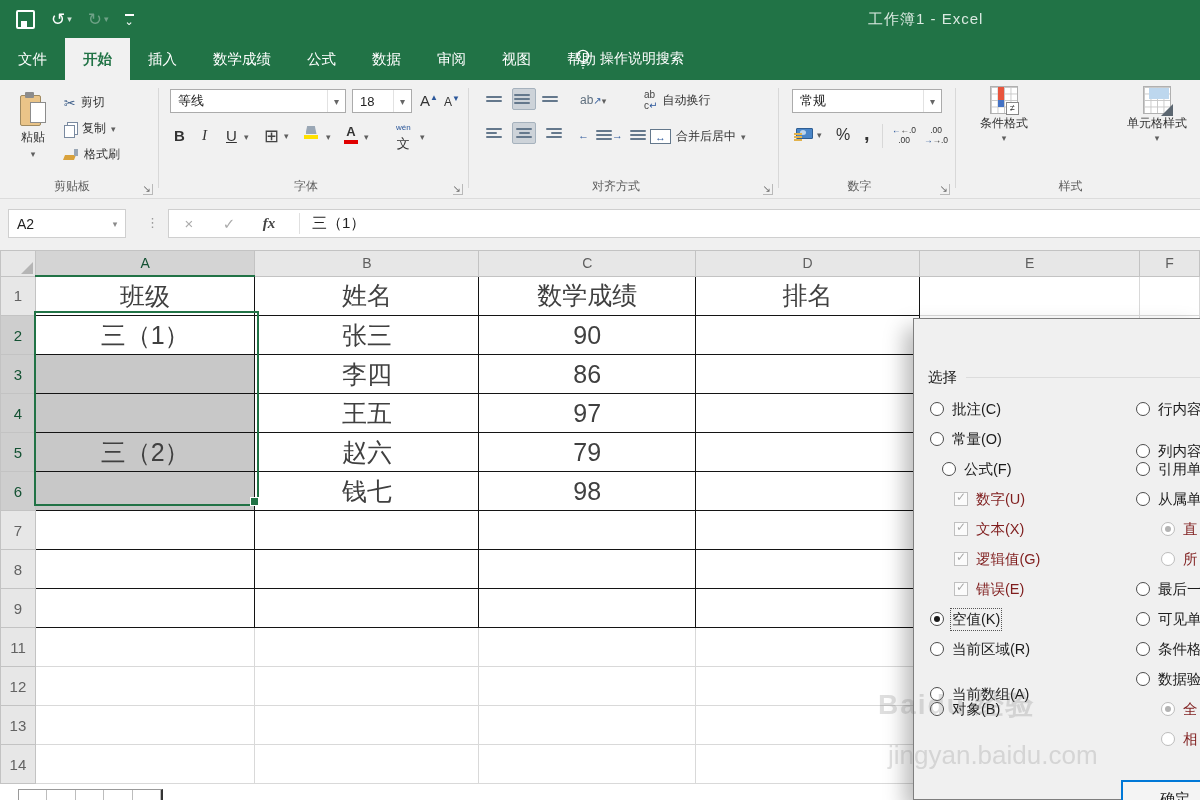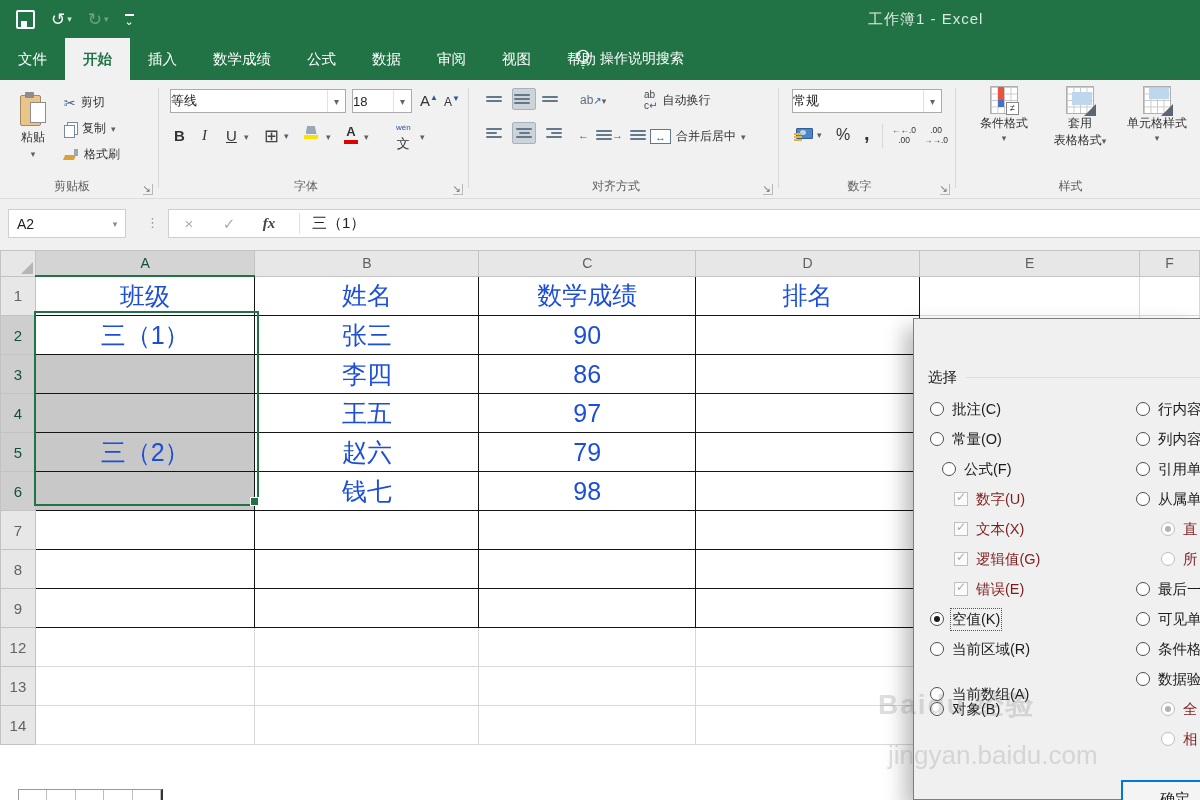--- a/index.html
+++ b/index.html
@@ -37,21 +37,21 @@
   .cut-gl{color:#3e5f8a;font-size:14px;line-height:1;}
   .copy-ic{position:relative;width:13px;height:14px;}
   .copy-ic i{position:absolute;width:9px;height:11px;background:#fff;border:1px solid #7a8aa0;}
   .copy-ic i:first-child{left:3px;top:0;}
   .copy-ic i:last-child{left:0;top:3px;}
   .fp-ic{position:relative;width:15px;height:13px;}
   .fp-ic::before{content:"";position:absolute;left:0;top:7px;width:11px;height:5px;background:#d9a23c;transform:skewX(-22deg);}
   .fp-ic::after{content:"";position:absolute;left:10px;top:1px;width:4px;height:7px;background:#9aa7b5;}
   
   .combo{position:absolute;background:#fff;border:1px solid #ababab;height:24px;box-sizing:border-box;display:flex;align-items:center;font-size:13px;color:#222;}
-  .combo .val{flex:1;}
+  .combo .val{flex:1;padding-left:7px;}
   .combo .cdd{width:17px;text-align:center;color:#666;font-size:10px;border-left:1px solid #e2e2e2;align-self:stretch;display:flex;align-items:center;justify-content:center;}
   .fgrow{position:absolute;font-size:15px;color:#333;}
   .fgrow sup{color:#2b579a;font-size:8px;}
   .fmt{font-size:15px;}
   .b{font-weight:bold;}
   .i{font-style:italic;font-family:"Liberation Serif",serif;}
   .u{text-decoration:underline;}
   .swatch{display:block;width:14px;height:4px;margin-top:1px;}
   .bucket{width:11px;height:8px;background:#9aa7b5;clip-path:polygon(15% 0,85% 0,100% 100%,0 100%);}
   .pinyin{display:flex;flex-direction:column;align-items:center;line-height:1;}
@@ -102,21 +102,21 @@
   table.sheet{border-collapse:collapse;table-layout:fixed;background:#fff;}
   table.sheet td{padding:0;text-align:center;vertical-align:middle;overflow:hidden;white-space:nowrap;}
   tr.hdr td{height:24px;background:#e7e7e7;border:1px solid #c3c3c3;color:#5f5f5f;font-size:14px;}
   td.corner{position:relative;background:#e7e7e7;}
   .tri{position:absolute;right:2px;bottom:2px;width:0;height:0;border-left:12px solid transparent;border-bottom:12px solid #b5b5b5;}
   td.ch.sela{background:#d4d4d4;border-bottom:2px solid #217346;color:#145233;}
   td.rh{background:#e7e7e7;border:1px solid #c3c3c3;color:#636363;font-size:15px;height:38px;}
   td.rh.sel{background:#cecece;color:#145233;}
   td.c{border:1px solid #d9d9d9;background:#fff;height:38px;}
   td.tb{border:1.5px solid #141414;}
-  td.big{font-size:25px;color:#1d4ed8;}
+  td.big{font-size:25px;color:#404040;}
   td.selg{background:#c8c8c8;}
   .selbox{position:absolute;left:34px;top:311px;width:221px;height:191px;border:2px solid #217346;z-index:2;pointer-events:none;}
   .handle{position:absolute;left:250px;top:497px;width:7px;height:7px;background:#217346;border:1px solid #fff;z-index:2;}
   
   .frag{position:absolute;left:18px;top:789px;width:142px;height:11px;background:#fff;border:1px solid #9a9a9a;border-right:2px solid #333;z-index:3;display:flex;}
   .frag i{flex:1;border-right:1px solid #bdbdbd;}
   
   .dialog{position:absolute;left:913px;top:318px;width:287px;height:482px;background:#f0f0f0;border:1px solid #7e7e7e;border-right:none;box-shadow:-8px 10px 20px rgba(0,0,0,.28);z-index:5;box-sizing:border-box;}
   .dtitle{position:absolute;left:0;top:0;width:100%;height:38px;background:#fff;font-size:15px;color:#1a1a1a;line-height:38px;padding-left:20px;box-sizing:border-box;}
   .dsection{position:absolute;left:14px;top:49px;font-size:14.5px;color:#1a1a1a;}
@@ -355,28 +355,20 @@
 
   <div class="group" style="left:955px;width:245px">
     <div class="stylebtn" style="left:12px;width:74px">
       <span class="grid-ic">
           <i class="red"></i>
           <i class="blue"></i>
           <i class="ne">≠</i>
         </span>
       <span>条件格式</span>
       <span class="dda">▾</span>
-    </div>
-    <div class="stylebtn" style="left:92px;width:66px">
-      <span class="grid-ic">
-          <i class="shade"></i>
-          <i class="brush"></i>
-        </span>
-      <span>套用</span>
-      <span><span>表格格式</span><span class="dda">▾</span></span>
     </div>
     <div class="stylebtn" style="left:164px;width:76px">
       <span class="grid-ic">
           <i class="shade" style="top:1px;bottom:14px"></i>
           <i class="brush"></i>
         </span>
       <span>单元格样式</span>
       <span class="dda">▾</span>
     </div>
     <div class="glabel">样式</div>
@@ -496,20 +488,29 @@
   <tr>
     <td class="rh">9</td>
     <td class="c tb"></td>
           <td class="c tb"></td>
           <td class="c tb"></td>
           <td class="c tb"></td>
           <td class="c"></td>
           <td class="c"></td>
   </tr>
   <tr>
+    <td class="rh">11</td>
+    <td class="c"></td>
+          <td class="c"></td>
+          <td class="c"></td>
+          <td class="c"></td>
+          <td class="c"></td>
+          <td class="c"></td>
+  </tr>
+  <tr>
     <td class="rh">12</td>
     <td class="c"></td>
           <td class="c"></td>
           <td class="c"></td>
           <td class="c"></td>
           <td class="c"></td>
           <td class="c"></td>
   </tr>
   <tr>
     <td class="rh">13</td>
@@ -588,21 +589,21 @@
     </div>
   <div class="opt" style="left:16px;top:380px">
       <span class="radio"></span>
       <span>对象(B)</span>
     </div>
 
   <div class="opt" style="left:222px;top:80px">
       <span class="radio"></span>
       <span>行内容</span>
     </div>
-  <div class="opt" style="left:222px;top:110px">
+  <div class="opt" style="left:222px;top:122px">
       <span class="radio"></span>
       <span>列内容</span>
     </div>
   <div class="opt" style="left:222px;top:140px">
       <span class="radio"></span>
       <span>引用单</span>
     </div>
   <div class="opt" style="left:222px;top:170px">
       <span class="radio"></span>
       <span>从属单</span>

